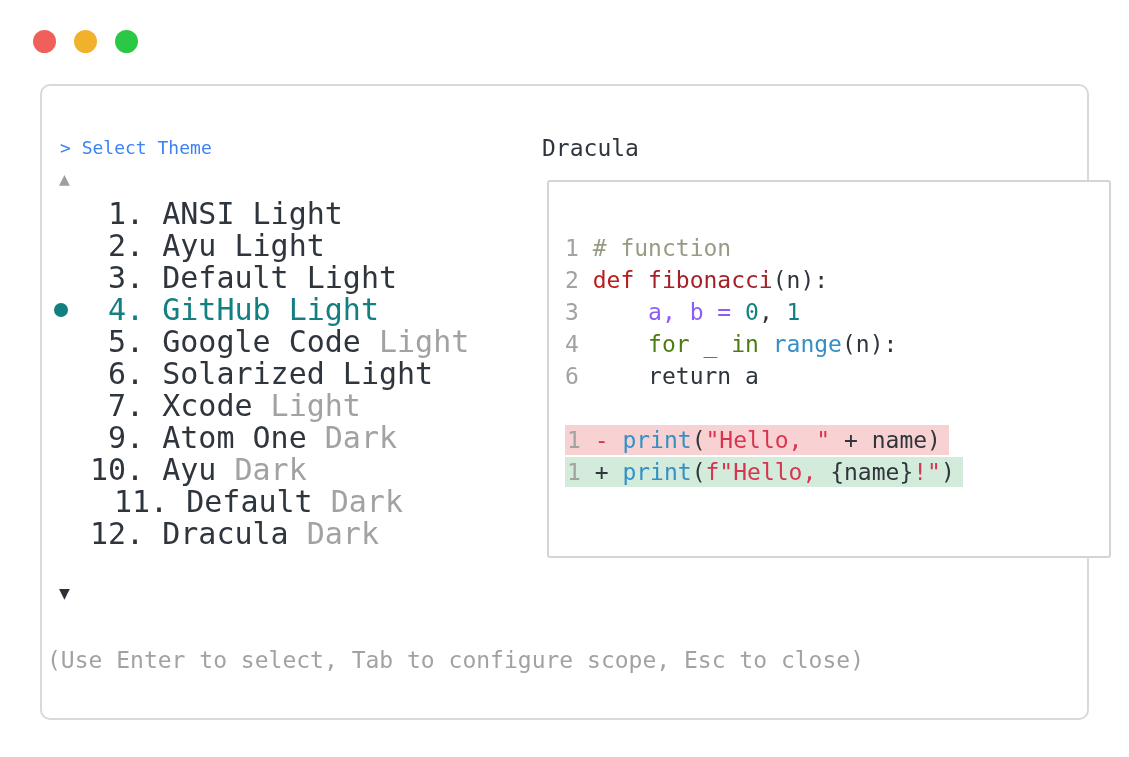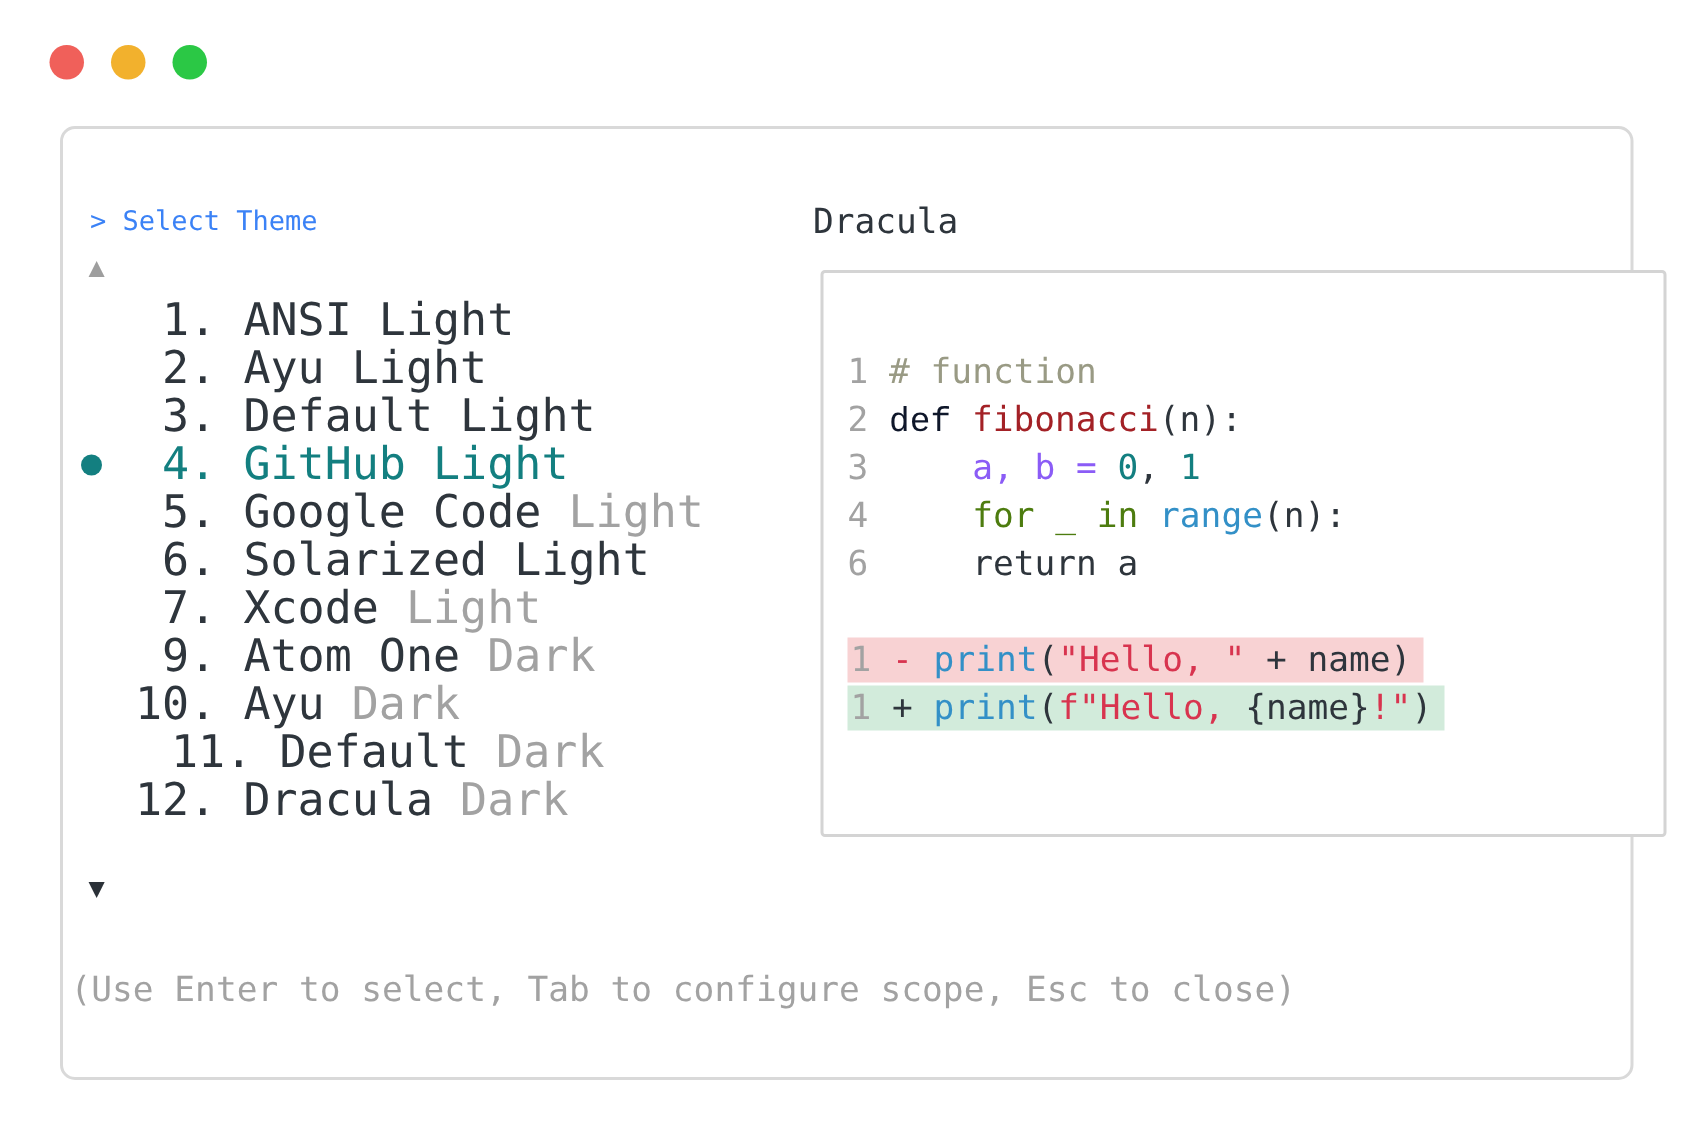--- a/index.html
+++ b/index.html
@@ -53,21 +53,21 @@
       <div class="theme-row"><span style="color: rgb(46, 53, 60);"> 7. </span><span style="color: rgb(46, 53, 60);">Xcode</span><span style="color: rgb(162, 162, 162);"> Light</span></div>
       <div class="theme-row"><span style="color: rgb(46, 53, 60);"> 9. </span><span style="color: rgb(46, 53, 60);">Atom One</span><span style="color: rgb(162, 162, 162);"> Dark</span></div>
       <div class="theme-row"><span style="color: rgb(46, 53, 60);">10. </span><span style="color: rgb(46, 53, 60);">Ayu</span><span style="color: rgb(162, 162, 162);"> Dark</span></div>
       <div class="theme-row"><span style="color: rgb(46, 53, 60); margin-left: 24px;">11. </span><span style="color: rgb(46, 53, 60);">Default</span><span style="color: rgb(162, 162, 162);"> Dark</span></div>
       <div class="theme-row"><span style="color: rgb(46, 53, 60);">12. </span><span style="color: rgb(46, 53, 60);">Dracula</span><span style="color: rgb(162, 162, 162);"> Dark</span></div>
     </div>
   <div class="scroll-down">▼</div>
   <div class="preview-box">
     <div class="code-block">
         <div class="code-row"><span style="color: rgb(162, 162, 162);">1 </span><span style="color: rgb(153, 154, 132);"># function</span></div>
-        <div class="code-row"><span style="color: rgb(162, 162, 162);">2 </span><span style="color: #0f172a; font-family: Liberation Mono, monospace;">def </span><span style="color: rgb(163, 33, 38);">fibonacci</span><span style="color: rgb(46, 53, 60);">(n):</span></div>
+        <div class="code-row"><span style="color: rgb(162, 162, 162);">2 </span><span style="color: #b91c1c;">def </span><span style="color: rgb(163, 33, 38);">fibonacci</span><span style="color: rgb(46, 53, 60);">(n):</span></div>
         <div class="code-row"><span style="color: rgb(162, 162, 162);">3 </span><span style="color: #8b5cf6;">    a, b = </span><span style="color: rgb(19, 127, 128);">0</span><span style="color: rgb(46, 53, 60);">, </span><span style="color: rgb(19, 127, 128);">1</span></div>
         <div class="code-row"><span style="color: rgb(162, 162, 162);">4 </span><span style="color: #4d7c0f;">    for _ in </span><span style="color: rgb(51, 144, 199);">range</span><span style="color: rgb(46, 53, 60);">(n):</span></div>
         <div class="code-row"><span style="color: rgb(162, 162, 162);">6 </span><span style="color: rgb(46, 53, 60);">    return a</span></div>
         <div class="code-row"></div>
         <div class="code-row"><span class="diff-wrap" style="background: rgb(248, 210, 211);"><span style="color: rgb(162, 162, 162);">1 </span><span style="color: rgb(216, 52, 79);">- </span><span style="color: rgb(51, 144, 199);">print</span><span style="color: rgb(46, 53, 60);">(</span><span style="color: rgb(216, 52, 79);">"Hello, "</span><span style="color: rgb(46, 53, 60);"> + name)</span></span></div>
         <div class="code-row"><span class="diff-wrap" style="background: rgb(210, 235, 219);"><span style="color: rgb(162, 162, 162);">1 </span><span style="color: rgb(46, 53, 60);">+ </span><span style="color: rgb(51, 144, 199);">print</span><span style="color: rgb(46, 53, 60);">(</span><span style="color: rgb(216, 52, 79);">f"Hello, </span><span style="color: rgb(46, 53, 60);">{name}</span><span style="color: rgb(216, 52, 79);">!"</span><span style="color: rgb(46, 53, 60);">)</span></span></div>
       </div>
   </div>
   <div class="footer">(Use Enter to select, Tab to configure scope, Esc to close)</div>
 </div>

